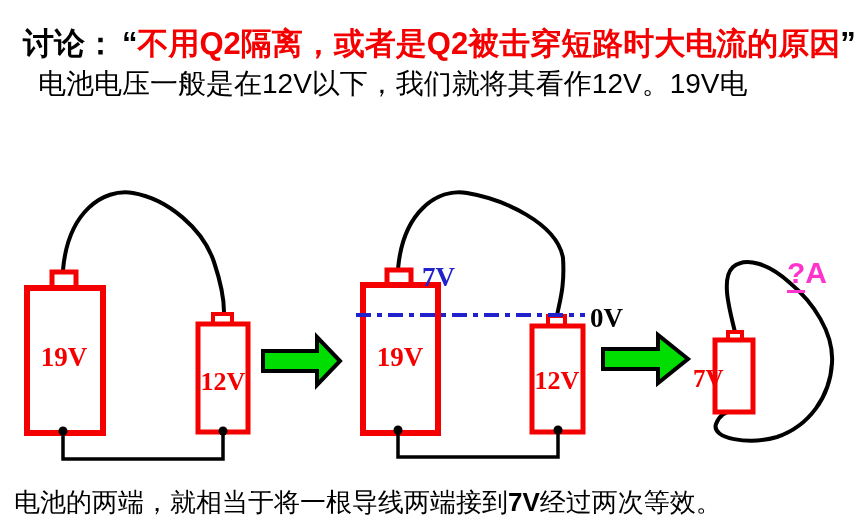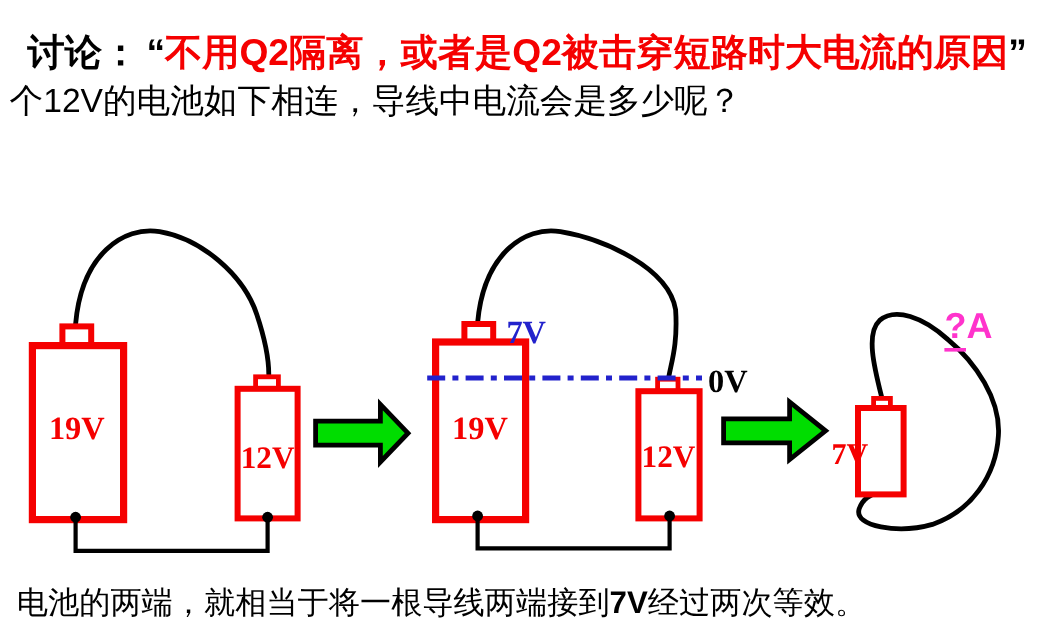--- a/index.html
+++ b/index.html
@@ -41,21 +41,21 @@
   .qa .q{border-bottom:3px solid #ff33cc;padding-bottom:1px;}
 </style>
 </head>
 <body>
 
 <div class="title">
   <span>讨论：</span><span class="quote open-quote">“</span><span class="red">不用Q2隔离，或者是Q2被击穿短路时大电流的原因</span><span class="quote">”</span>
 </div>
 
 <div class="para">
-  <div class="l3">个12V的电池如下相连，导线中电流会是多少呢？</div>
+  <div class="l1">电池电压一般是在12V以下，我们就将其看作12V。19V电</div>
 </div>
 
 <svg class="diagram" width="864" height="517" viewBox="0 0 864 517" xmlns="http://www.w3.org/2000/svg">
 
   <g>
     <path class="wire" d="M63,270 C68,212 103,188 133,193 C168,199 203,229 214,262 C222,286 224,300 224,312"></path>
     <rect class="batt" x="52" y="272" width="24" height="16" stroke-width="5"></rect>
     <rect class="batt" x="27" y="288" width="76" height="145" stroke-width="6"></rect>
     <rect class="batt" x="213" y="314" width="19" height="10" stroke-width="4"></rect>
     <rect class="batt" x="198" y="324" width="50" height="108" stroke-width="5"></rect>

